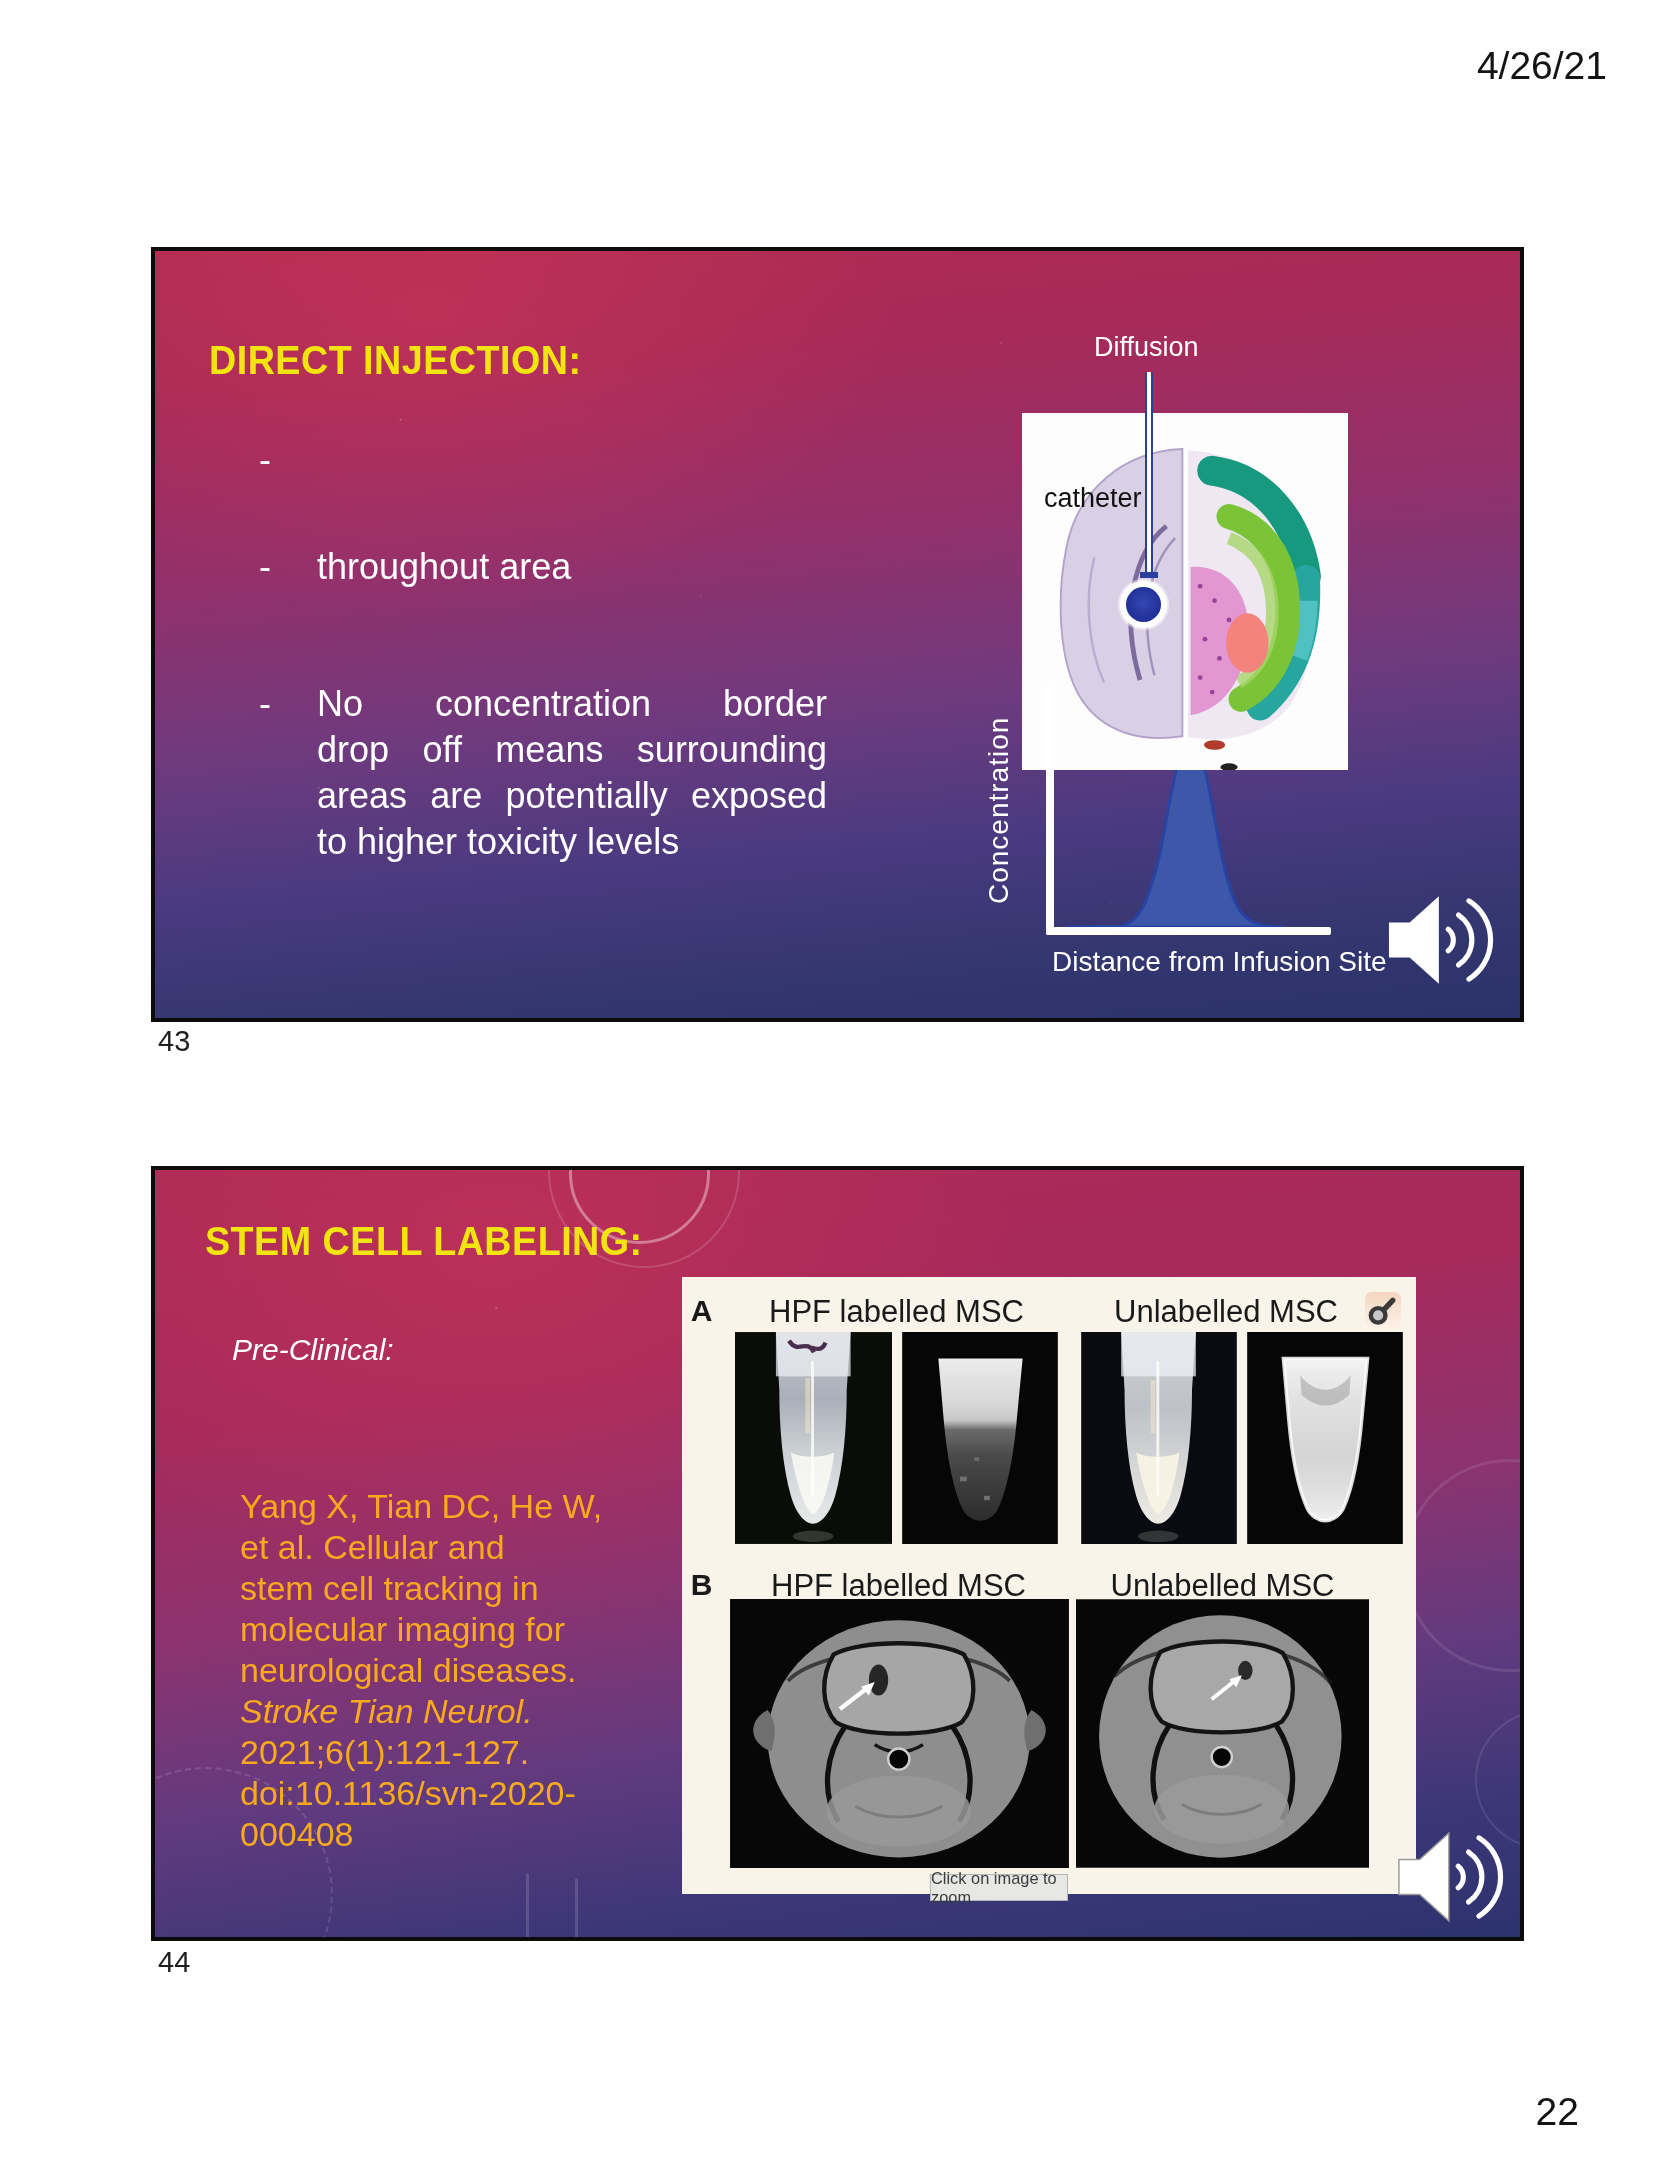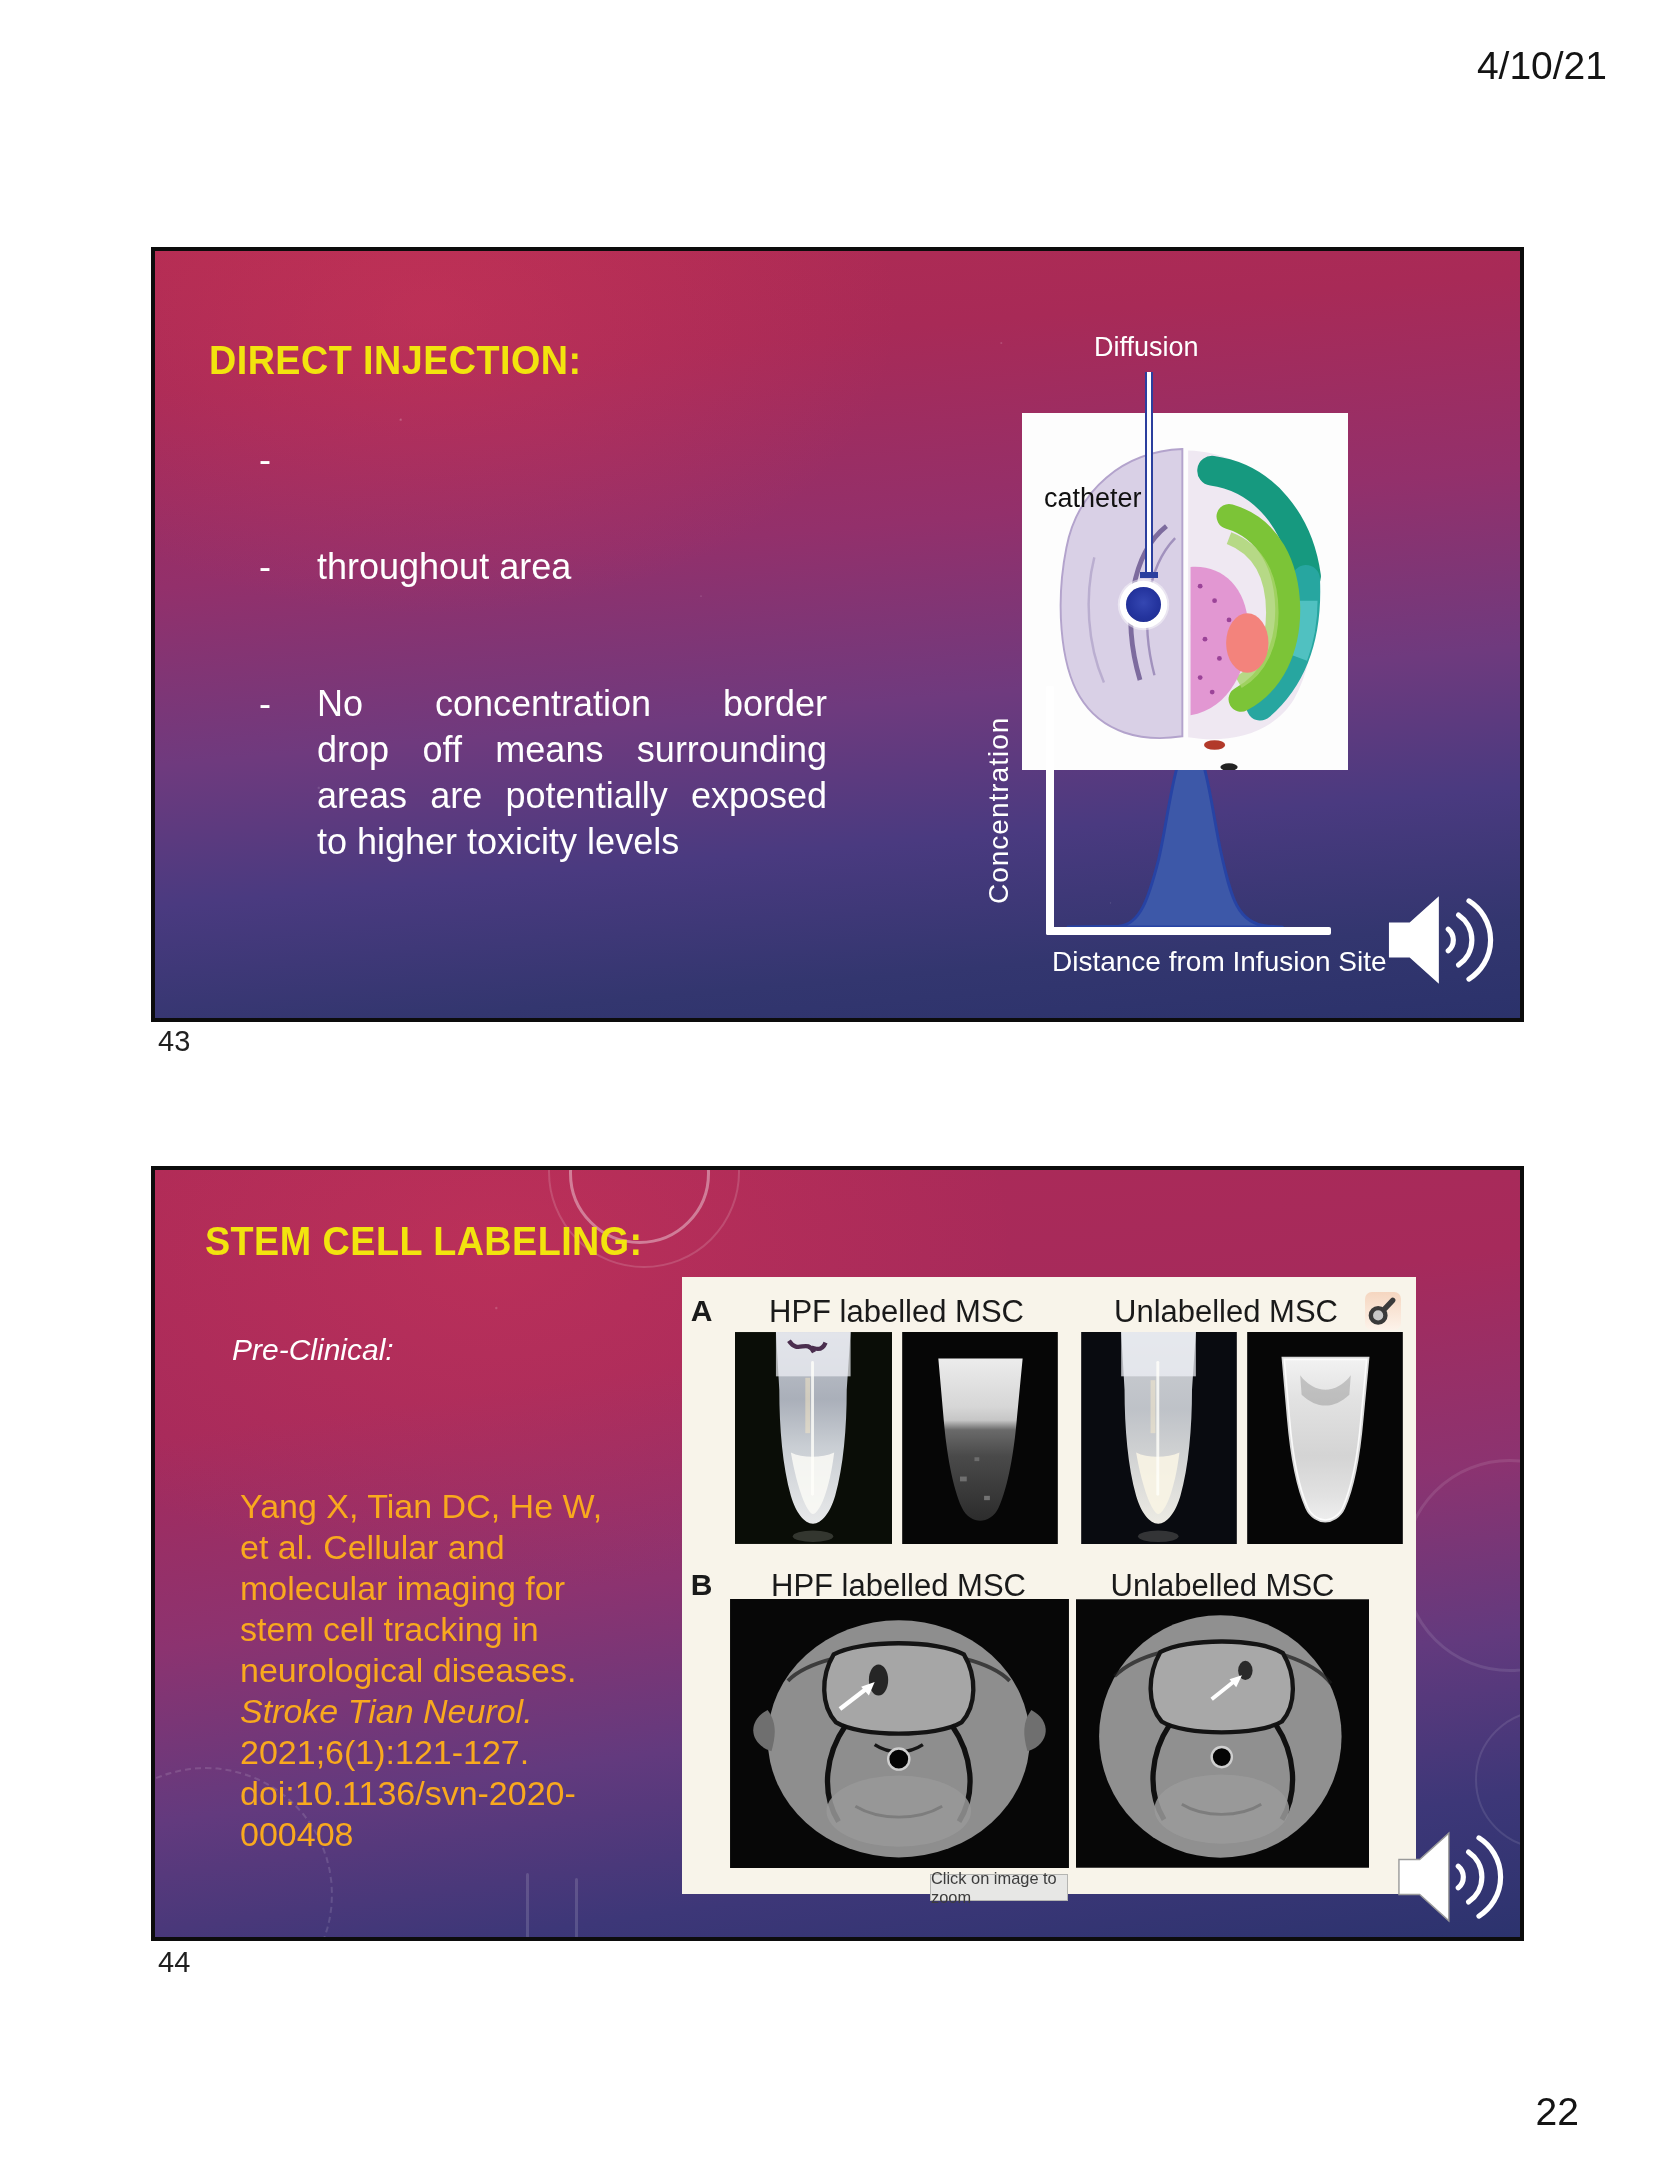--- a/index.html
+++ b/index.html
@@ -75,21 +75,21 @@
   .citation{position:absolute;color:#f9a91e;font-size:34px;line-height:41px;width:443px;}
   .cit-italic{font-style:italic;}
 
   .streak{position:absolute;width:3.4px;background:rgba(255,255,255,.14);border-radius:1.9px;}
 </style>
 </head>
 <body>
 
 <div id="page">
 
-  <div class="corner-date">4/10/21</div>
+  <div class="corner-date">4/26/21</div>
 
   <div class="slide slide-bg1" style="top:247px;">
 
     <div class="slide-title" style="left:54px;top:86px;">DIRECT INJECTION:</div>
 
     <div class="bullet" style="left:104px;top:188px;width:578px;">
       <span class="dash">-</span>
     </div>
 
     <div class="bullet" style="left:104px;top:295px;width:578px;">
@@ -176,22 +176,22 @@
     <div class="ring" style="left:-77px;top:597px;width:251px;height:251px;border:2.4px dashed rgba(255,255,255,.13);"></div>
     <div class="streak" style="left:371px;top:703px;height:65px;"></div>
     <div class="streak" style="left:420px;top:708px;height:60px;"></div>
 
     <div class="slide-title" style="left:50px;top:48px;">STEM CELL LABELING:</div>
     <div class="subtitle" style="left:77px;top:163px;font-style:italic;">Pre-Clinical:</div>
 
     <div class="citation" style="left:85px;top:316px;">
       <div>Yang X, Tian DC, He W,</div>
       <div>et al. Cellular and</div>
+      <div>stem cell tracking in</div>
       <div>molecular imaging for</div>
-      <div>stem cell tracking in</div>
       <div>neurological diseases.</div>
       <div class="cit-italic">Stroke Tian Neurol.</div>
       <div>2021;6(1):121-127.</div>
       <div>doi:10.1136/svn-2020-</div>
       <div>000408</div>
     </div>
 
     <div class="panel">
       <div class="p-rowlabel" style="left:8.7px;top:17.3px;">A</div>
       <div class="p-title" style="left:53px;top:17.3px;width:323px;">HPF labelled MSC</div>

